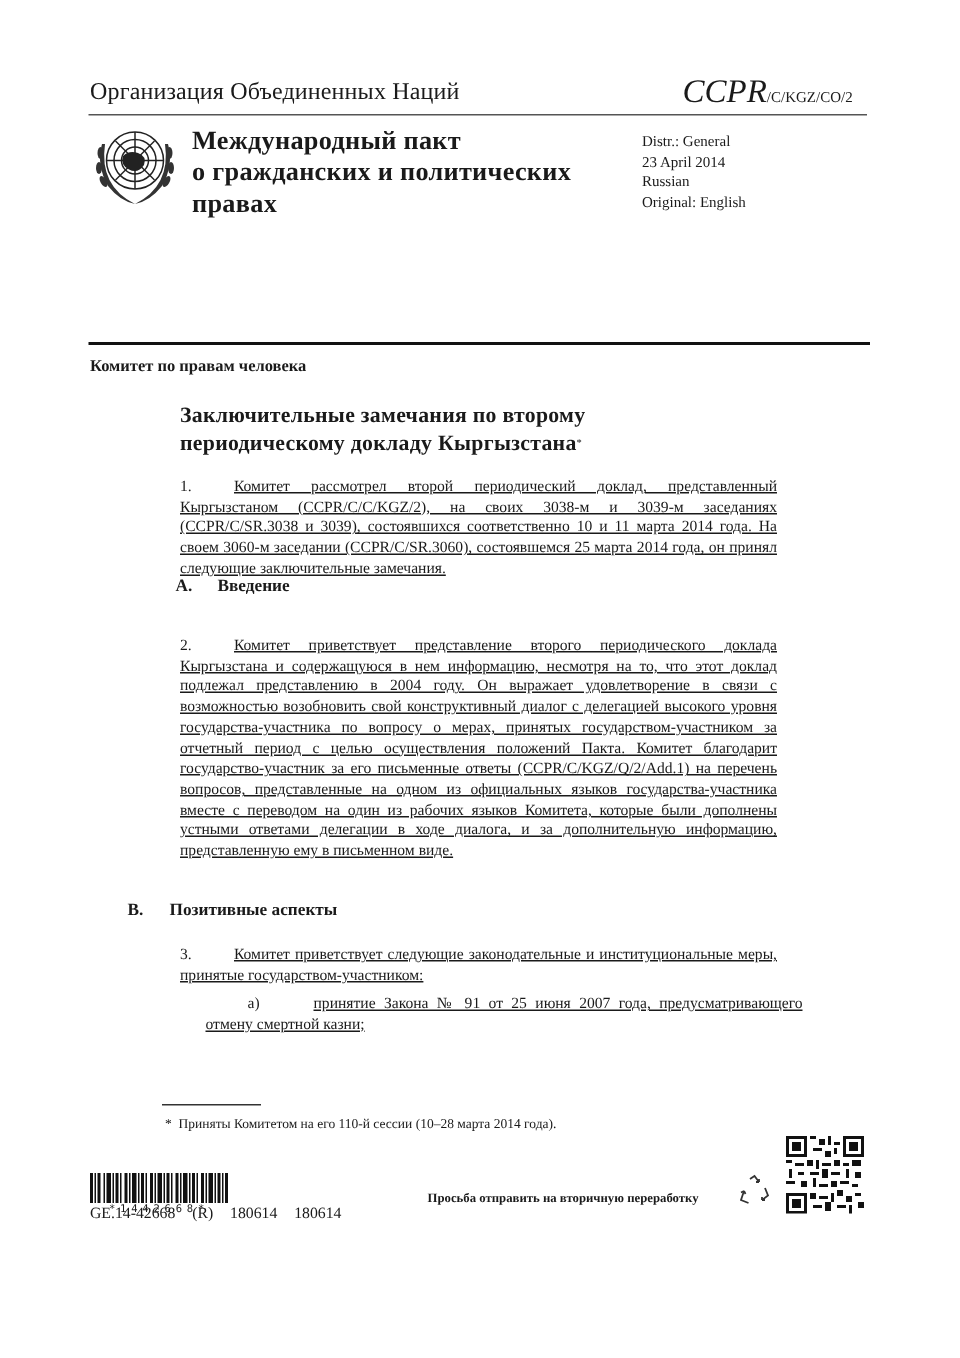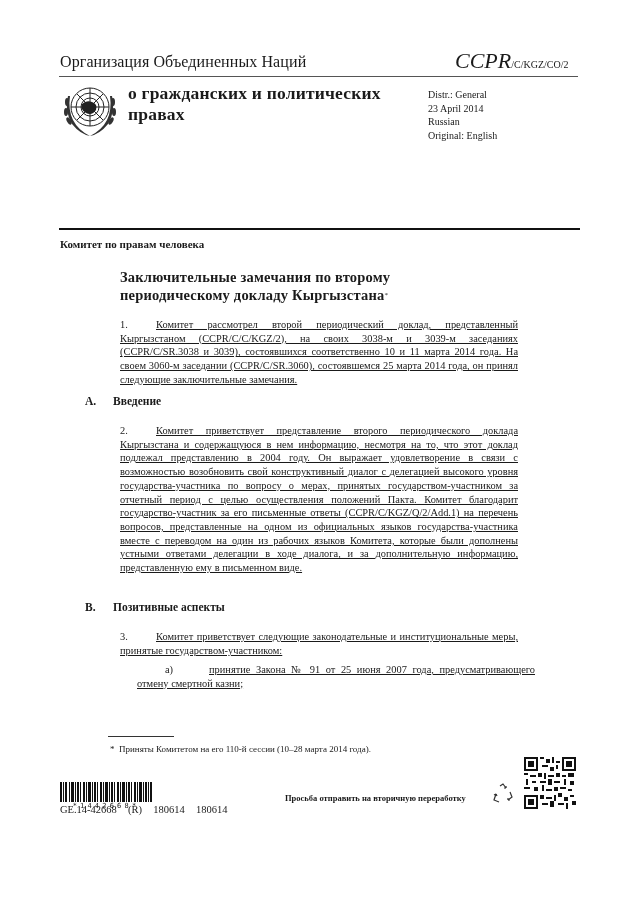--- a/index.html
+++ b/index.html
@@ -18,21 +18,21 @@
   .distr { left:428px; top:88px; font-size:10px; line-height:13.5px; }
   .rule-thick { left:59px; top:228px; width:521px; height:2px; background:#111; }
   .committee { left:60px; top:238px; font-size:11px; font-weight:bold; }
   .doc-title { left:120px; top:268px; font-size:14.5px; font-weight:bold; line-height:18px; letter-spacing:0.2px; }
   .doc-title sup { font-size:7px; vertical-align:3px; font-weight:normal; }
   .para { left:120px; width:398px; font-size:10.4px; line-height:13.7px; text-align:justify;text-decoration:underline; }
   .para .num { display:inline-block; width:36px; }
   .p1 { top:318px; }
   .sec-head { left:85px; font-size:11.5px; font-weight:bold; }
   .sec-head .letter { display:inline-block; width:28px; }
-  .secA { top:395px; }
+  .secA { top:385px;margin-left:32px; }
   .p2 { top:424px; }
   .secB { top:601px; }
   .p3 { top:630px; }
   .p3a { top:663px; text-indent:28px;margin-left:17px; }
   .p3a .sub { display:inline-block; width:44px; text-indent:0; }
   .fn-rule { left:108px; top:736px; width:66px; height:1px; background:#333; }
   .footnote { left:110px; top:744px; font-size:9px; }
   .job-no { left:60px; top:768px; font-size:10.5px; word-spacing:3px;margin-top:36px; }
   .barcode { left:60px; top:782px; width:92px; height:20px; }
   .barcode-num { left:60px; top:802px; width:92px; font-family:"DejaVu Sans Mono", monospace; font-size:7px; letter-spacing:3.2px; text-align:center; }
@@ -69,20 +69,21 @@
         <ellipse cx="4" cy="32" rx="2" ry="4"></ellipse>
         <ellipse cx="7" cy="41" rx="2" ry="4" transform="rotate(-30 7 41)"></ellipse>
       <ellipse cx="51" cy="22" rx="2" ry="4"></ellipse>
         <ellipse cx="52" cy="32" rx="2" ry="4"></ellipse>
         <ellipse cx="49" cy="41" rx="2" ry="4" transform="rotate(30 49 41)"></ellipse>
     </g>
   </svg>
 </div>
 
 <div class="abs treaty-title">
+  <div>Международный пакт</div>
   <div>о гражданских и политических</div>
   <div>правах</div>
 </div>
 
 <div class="abs distr">
   <div>Distr.: General</div>
   <div>23 April 2014</div>
   <div>Russian</div>
   <div>Original: English</div>
 </div>

